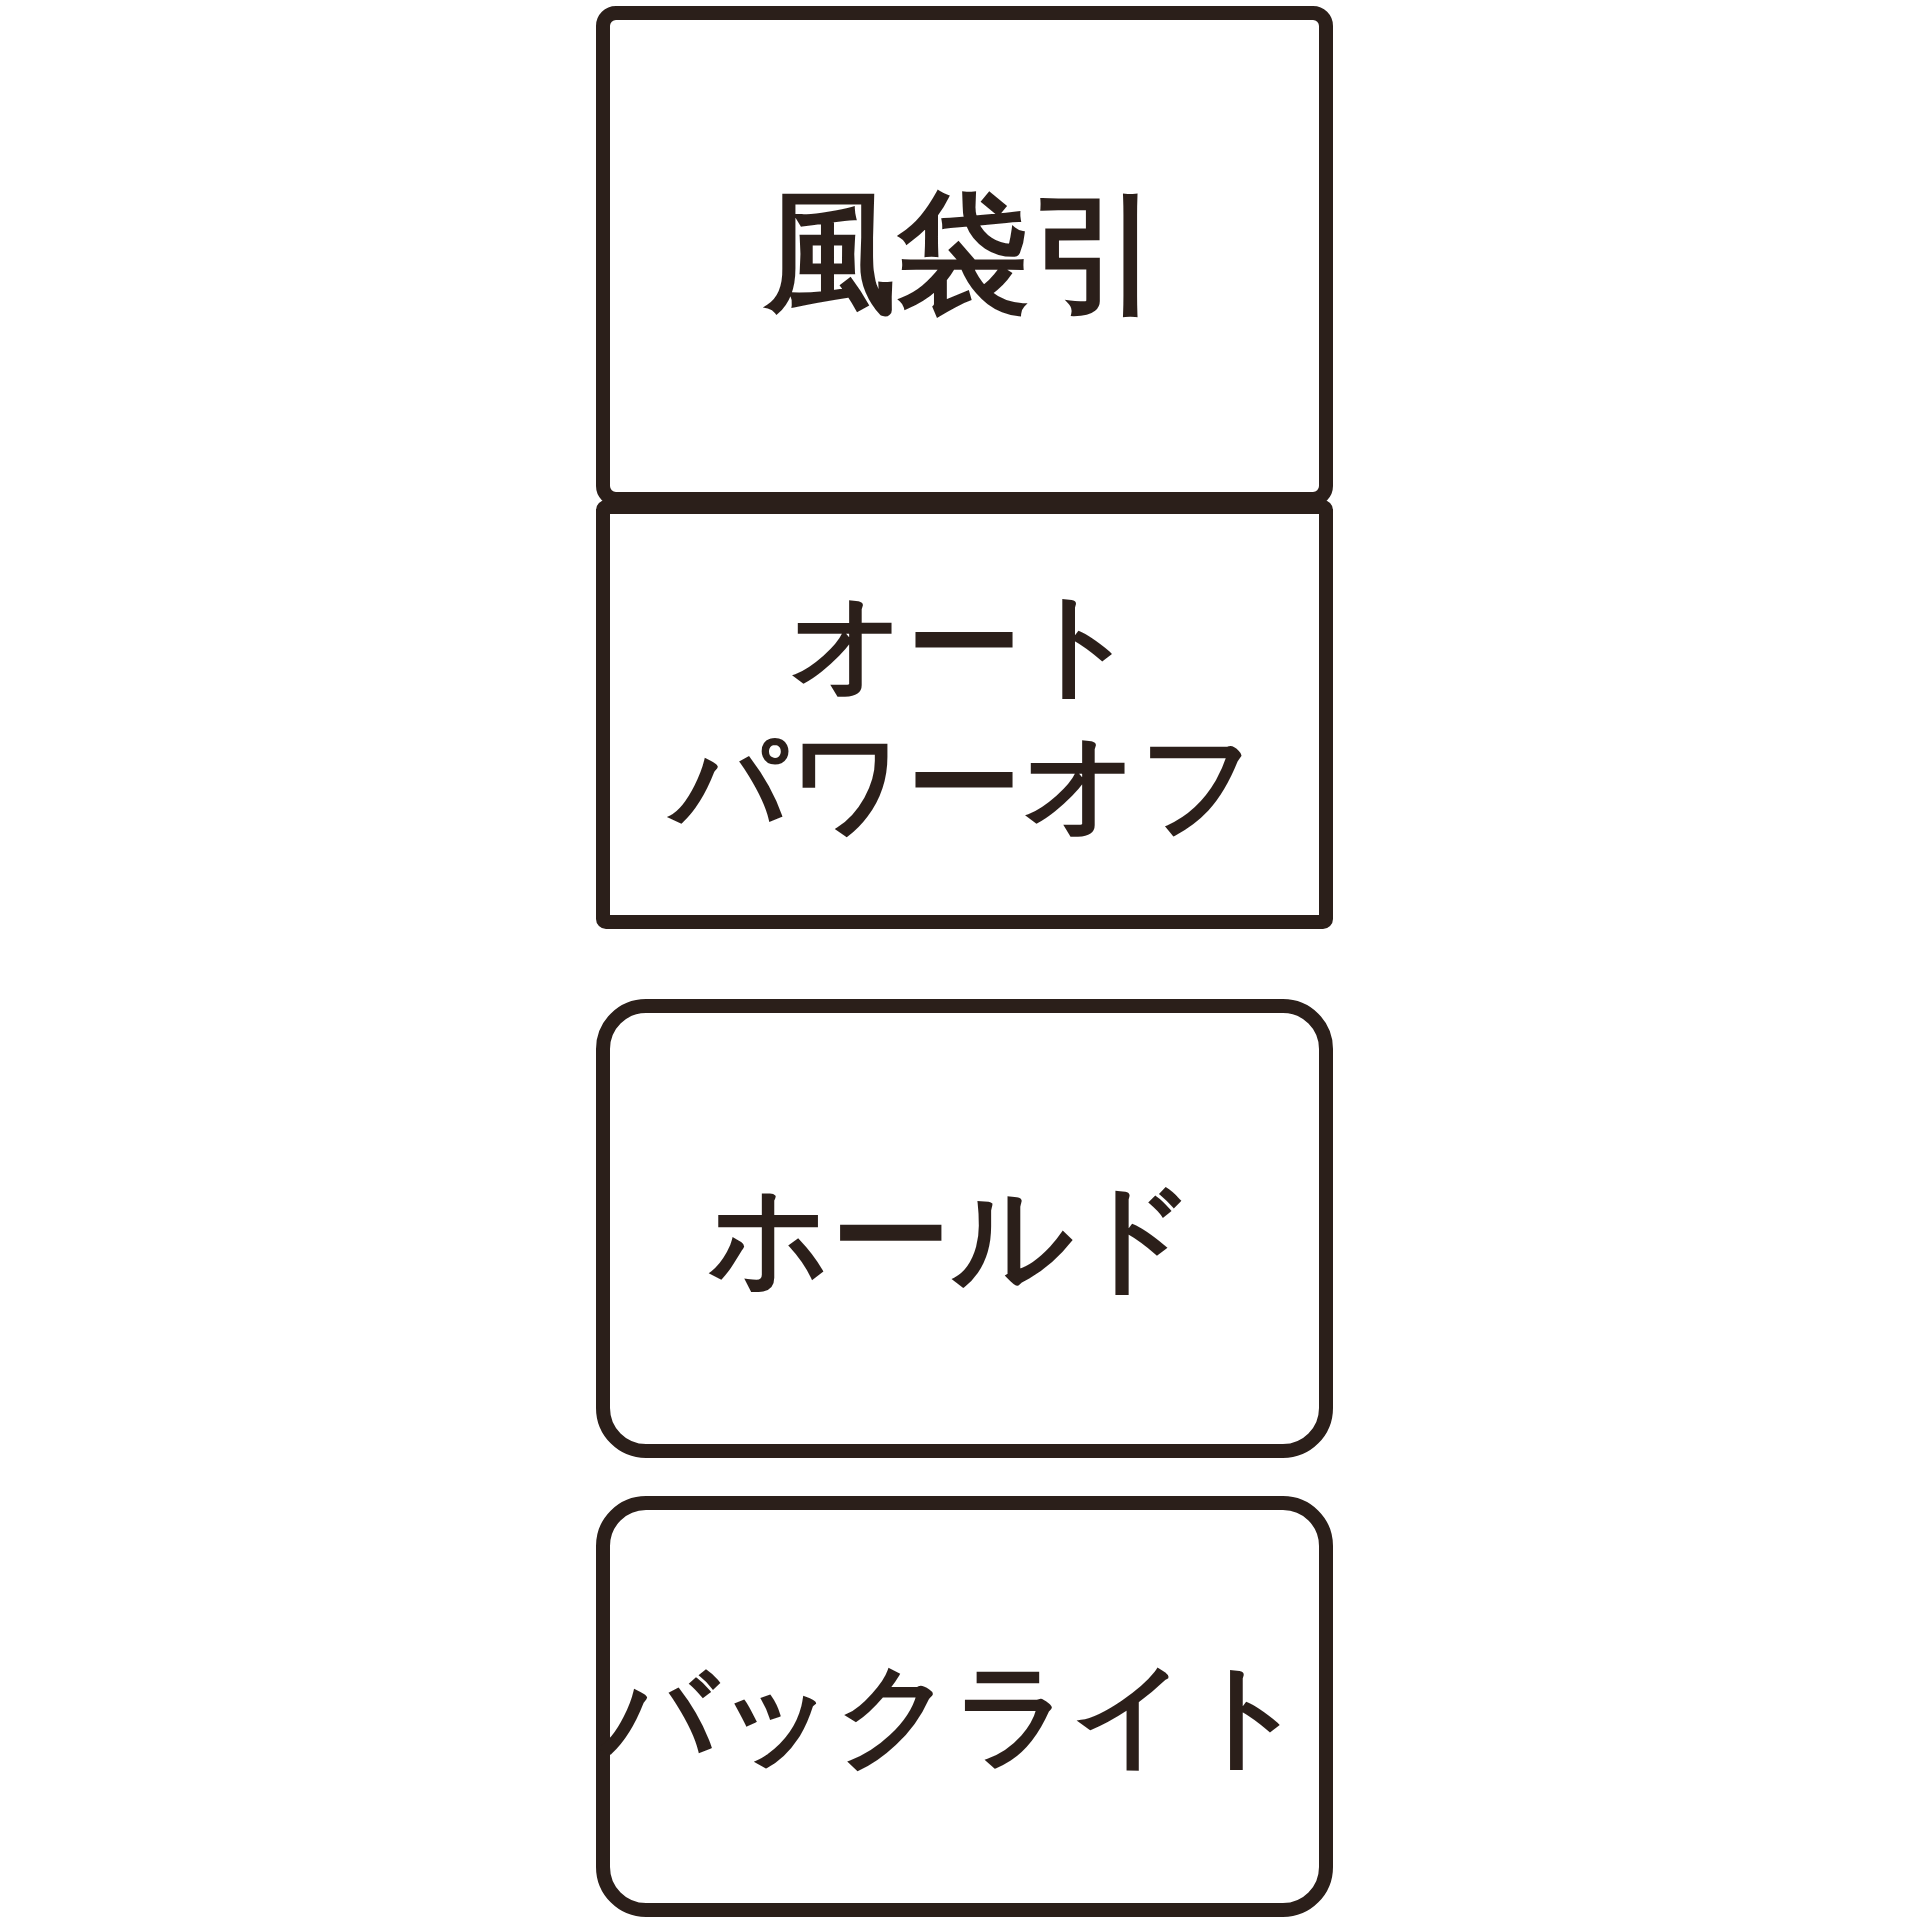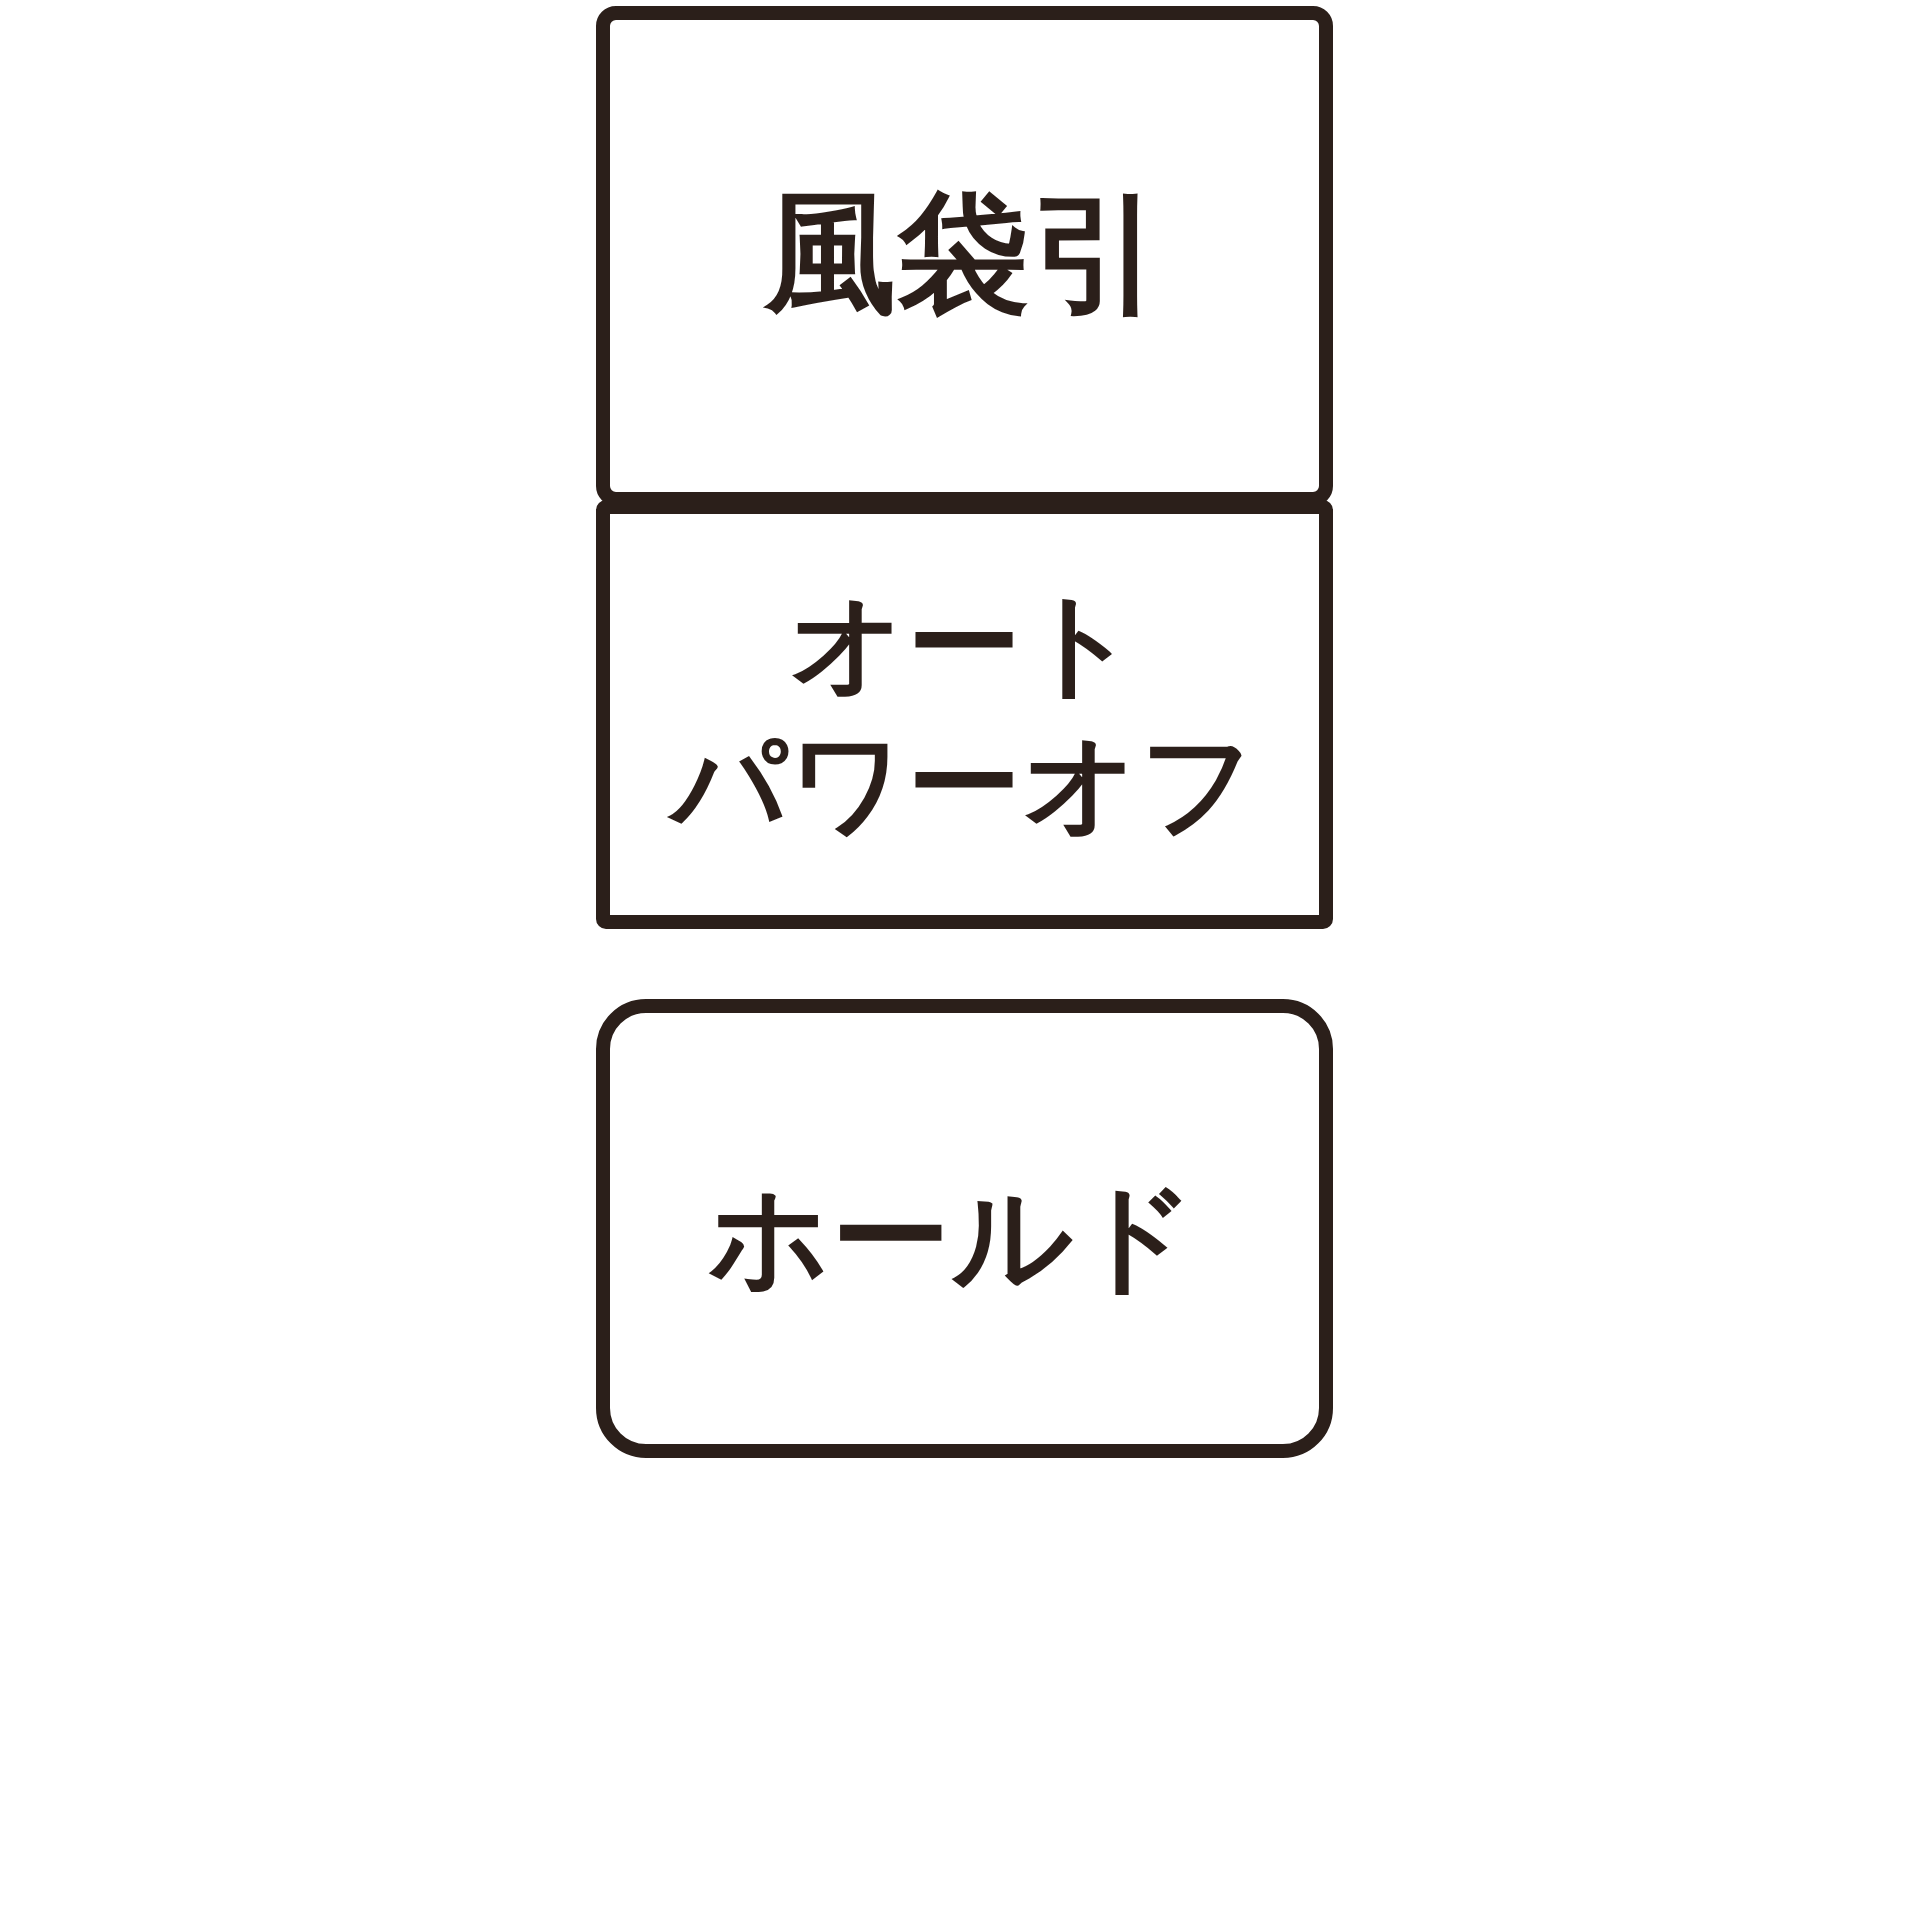--- a/index.html
+++ b/index.html
@@ -108,15 +108,18 @@
 
   <div class="label-card" id="card-auto-power-off">
     <span class="card-text">オート
 パワーオフ</span>
   </div>
 
   <div class="label-card" id="card-hold">
     <span class="card-text">ホールド</span>
   </div>
 
+  <div class="label-card" id="card-backlight">
+    <span class="card-text">バックライト</span>
+  </div>
 
 </div>
 
 
 </body></html>

